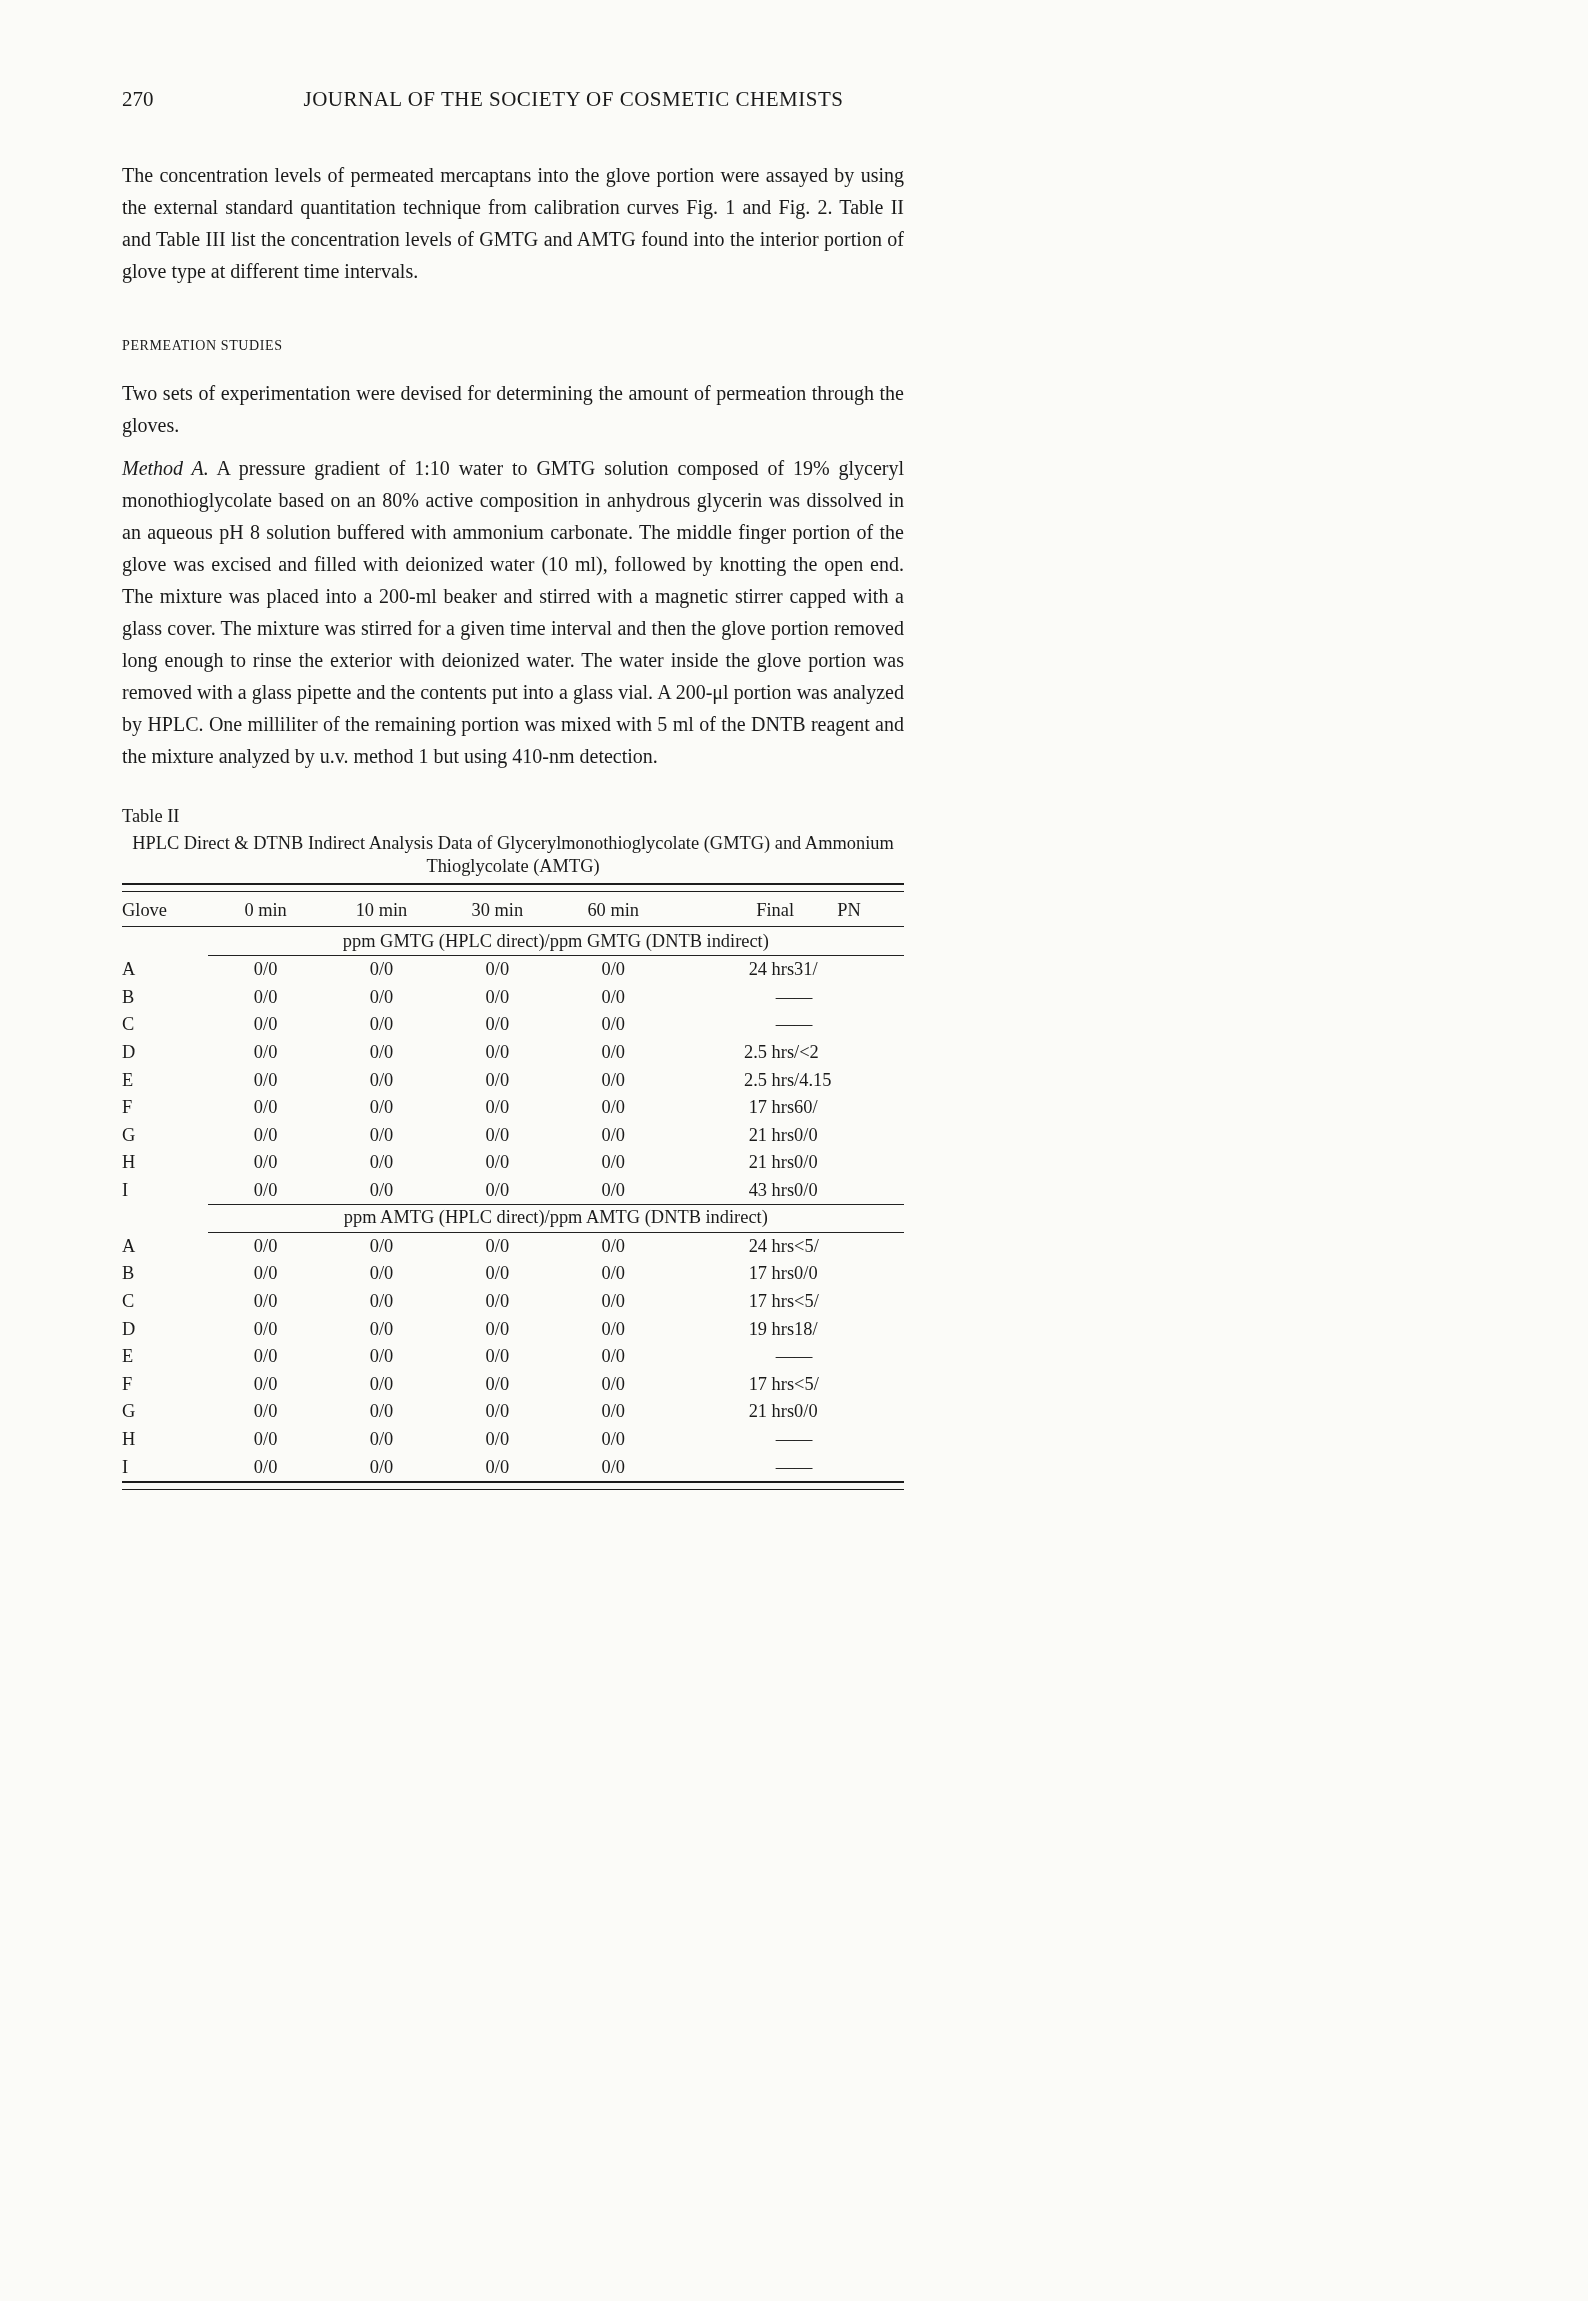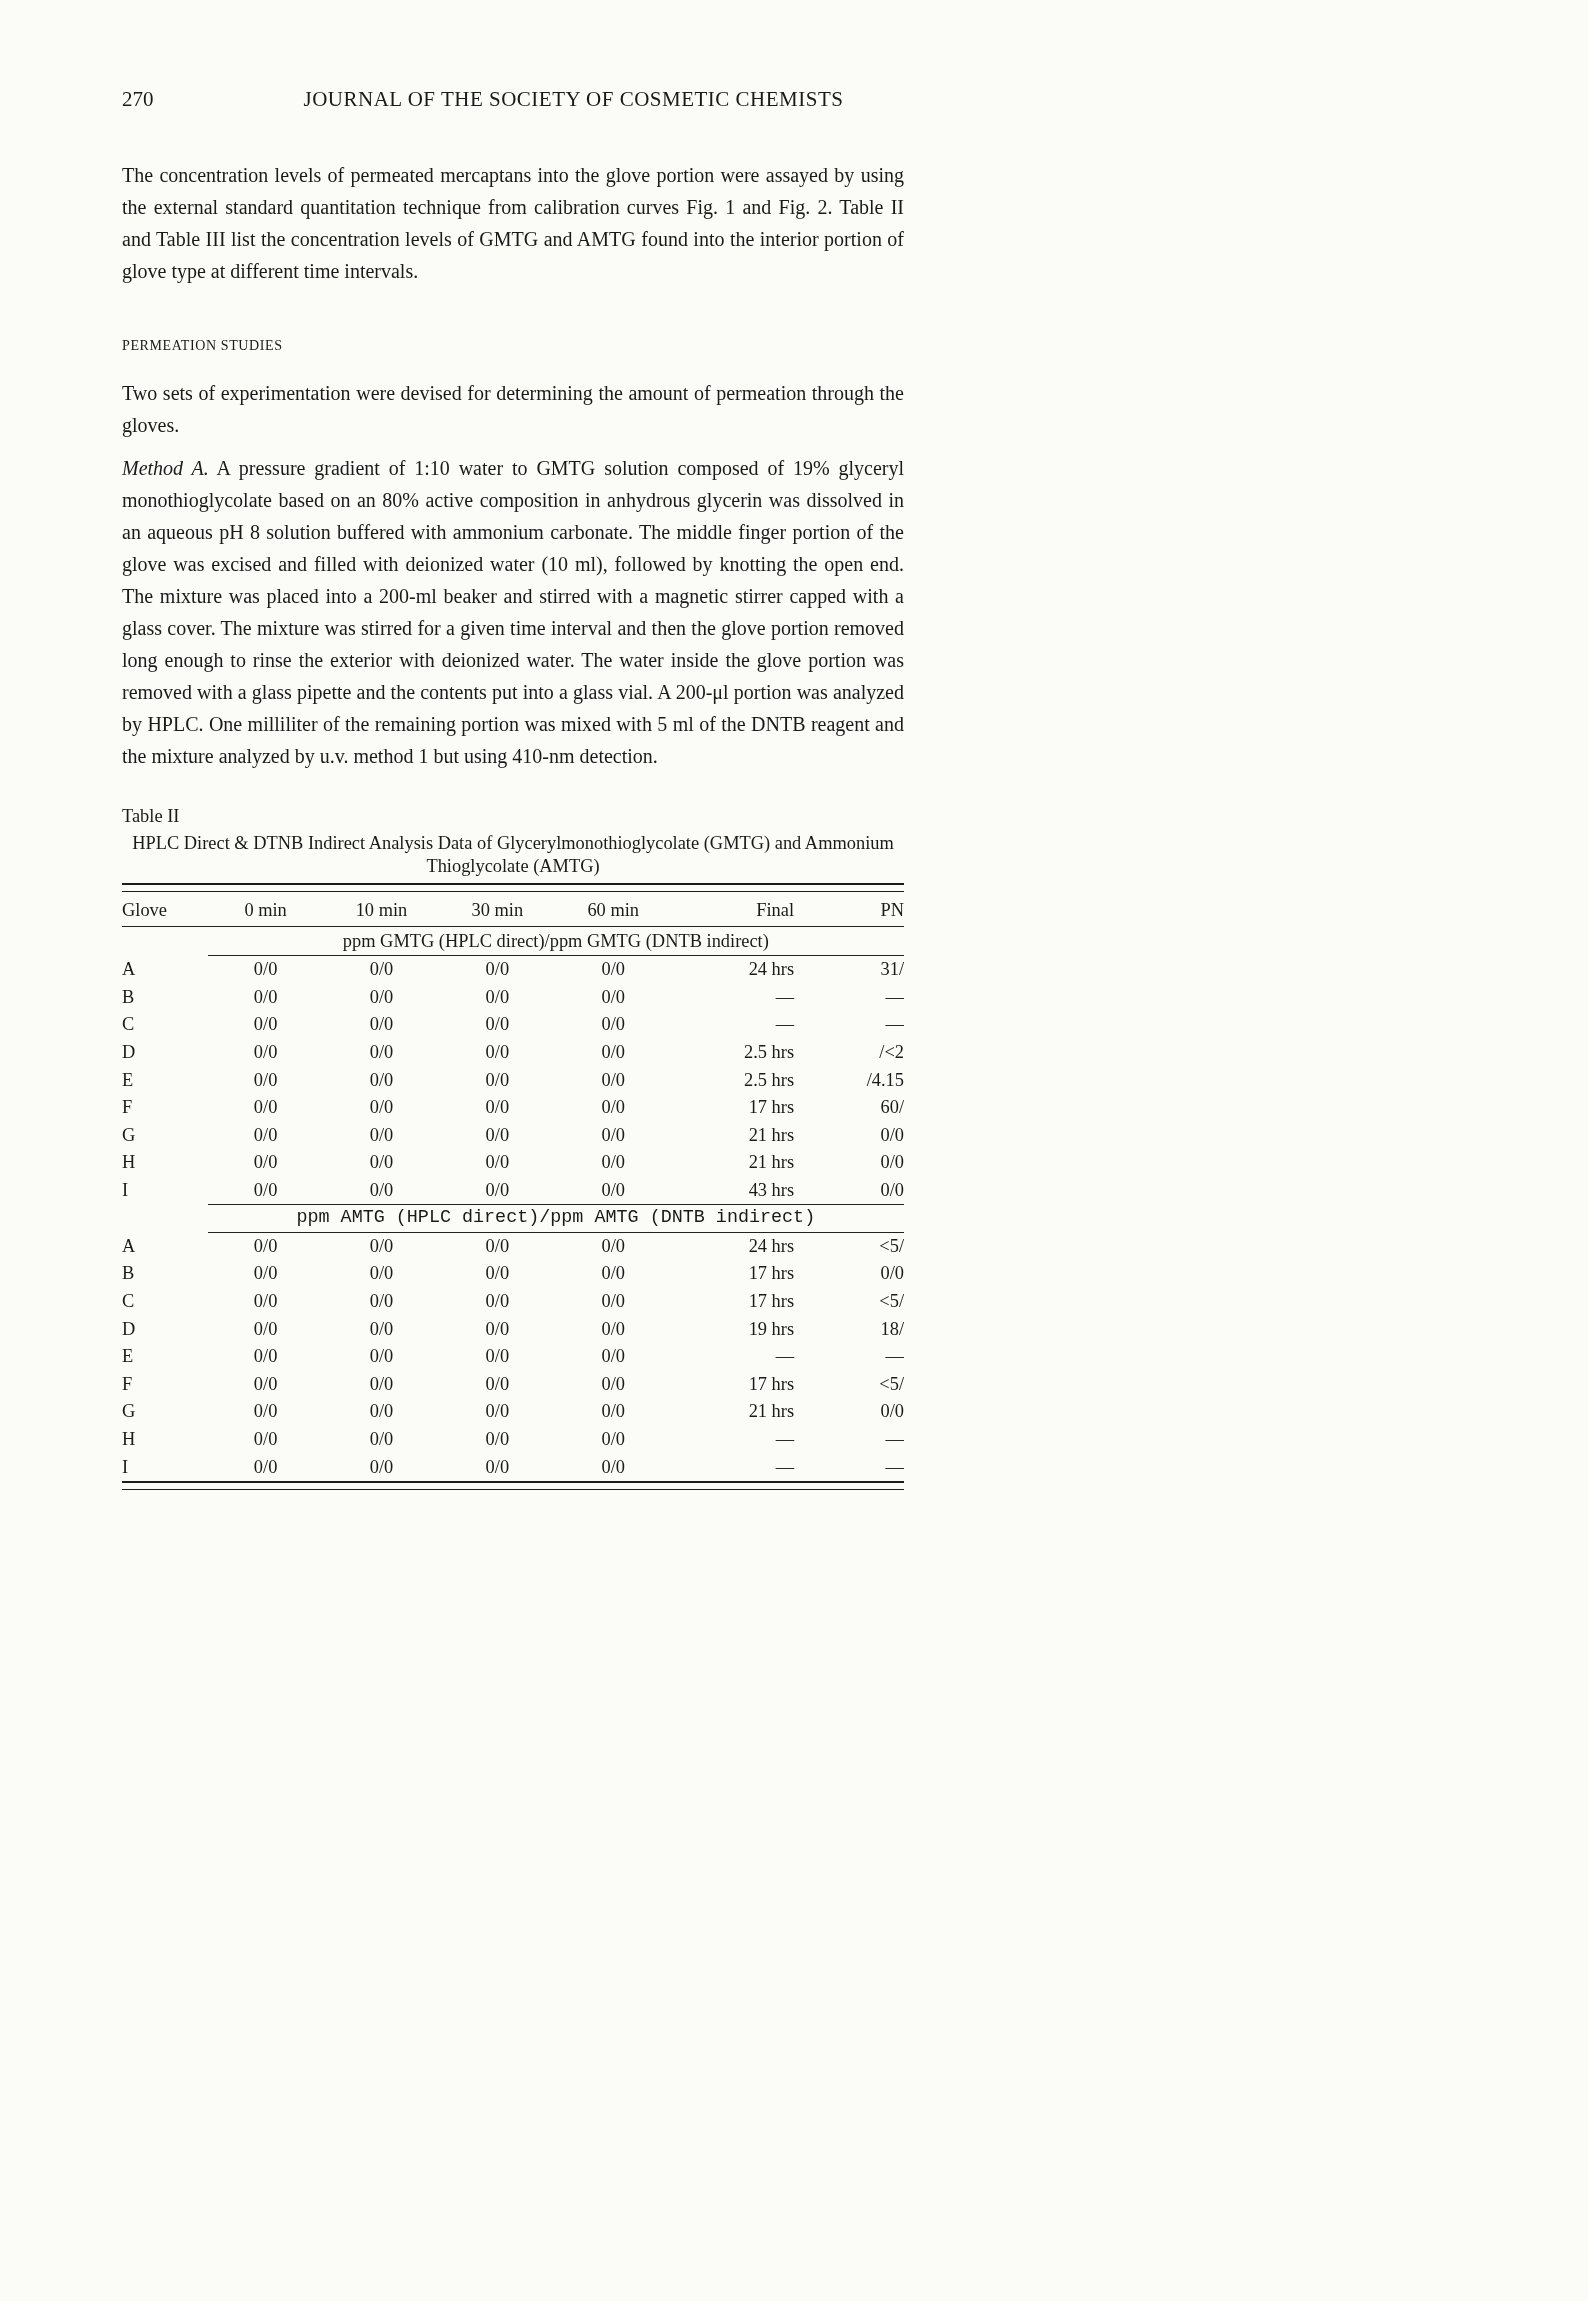--- a/index.html
+++ b/index.html
@@ -74,31 +74,30 @@
     text-align: center;
     border-bottom: 1.4px solid #222;
   }
   .header-row th {
     padding: 7.5px 0 5.6px;
     border-bottom: 1.4px solid #222;
   }
   .c-glove  { width: 85px;  text-align: left; }
   .c-num    { width: 115px; text-align: center; }
   .c-final  { width: 122px; text-align: right; }
-  .c-pn     { width: 109px; text-align: right; }
+  .c-pn     { width: 109px; }
   table.data-table td { padding: 3.3px 0; }
   .subheader-cell {
     text-align: center;
     padding: 5.6px 0 4.7px;
     border-bottom: 1.4px solid #222;
   }
   .with-top .subheader-cell {
     border-top: 1.4px solid #222;
     padding-top: 2px;
-    font-family: Liberation Mono, monospace;
   }
   .spacer { border: none; }
   .footnote {
     margin-top: 22.6px;
     font-size: 18.4px;
   }
 </style>
 </head>
 <body>
 

